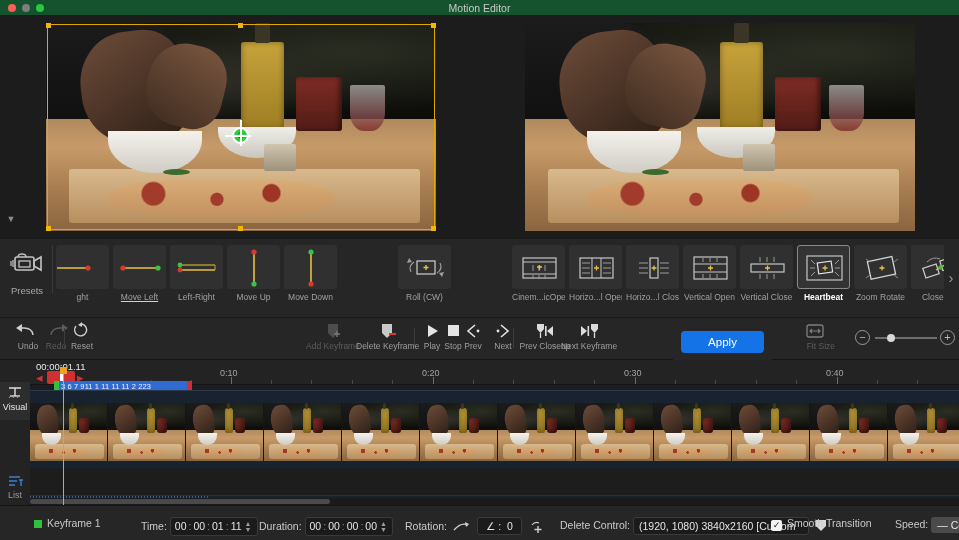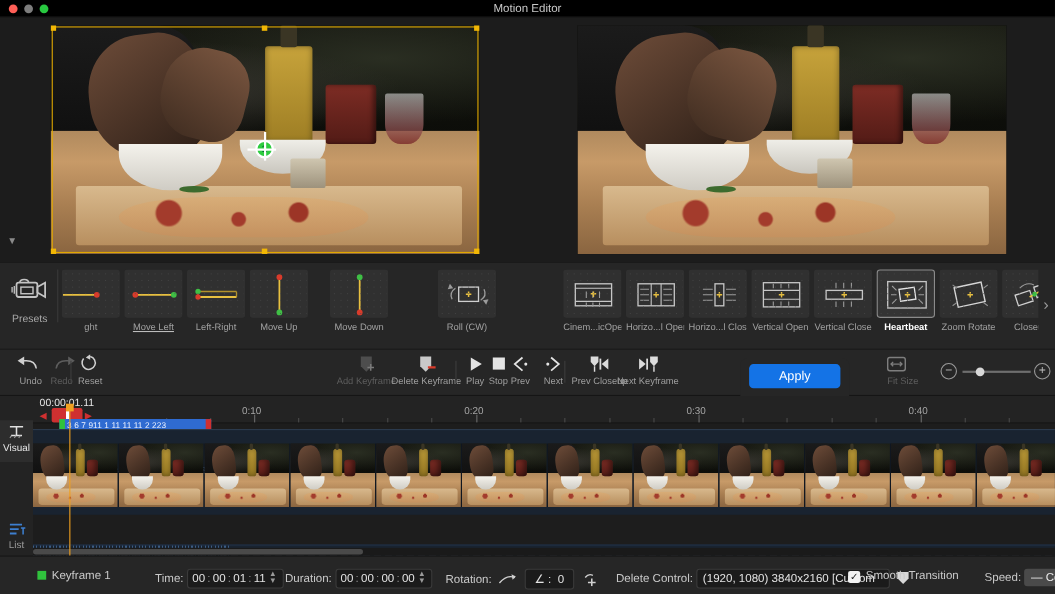--- a/index.html
+++ b/index.html
@@ -9,21 +9,21 @@
     font-family:"Liberation Sans", sans-serif;
     color:#cfcfcf;
     font-size:11px;
     -webkit-font-smoothing:antialiased;
   }
   .app { position:relative; width:959px; height:540px; background:#232323; }
 
   
   .titlebar {
     position:absolute; top:0; left:0; width:959px; height:16px;
-    background:#000000; border-bottom:1px solid #1b1b1b;
+    background:#14532d; border-bottom:1px solid #1b1b1b;
   }
   .traffic { position:absolute; top:4px; left:8px; display:flex; gap:6px; }
   .dot { width:8px; height:8px; border-radius:50%; }
   .dot.r { background:#ff5f57; }
   .dot.y { background:#7d7d7d; }
   .dot.g { background:#28c840; }
   .title-text {
     position:absolute; left:0; right:0; top:2px; text-align:center;
     font-size:10.5px; color:#c8c8c8;
   }
@@ -426,21 +426,21 @@
             <div class="dots"></div>
           <svg class="ico" width="53" height="44" viewBox="0 0 53 44">
             <line x1="26" y1="6" x2="26" y2="38" stroke="#e8c040" stroke-width="1.6"></line>
             <circle cx="26" cy="6" r="2.6" fill="#d83b2b"></circle>
             <circle cx="26" cy="38" r="2.6" fill="#3fbf45"></circle>
           </svg>
         </div>
         <div class="plabel">Move Up</div>
       </div>
 
-      <div class="preset" style="left:228px;margin-left:16px;">
+      <div class="preset" style="left:228px;">
         <div class="thumb">
             <div class="dots"></div>
           <svg class="ico" width="53" height="44" viewBox="0 0 53 44">
             <line x1="26" y1="6" x2="26" y2="38" stroke="#e8c040" stroke-width="1.6"></line>
             <circle cx="26" cy="6" r="2.6" fill="#3fbf45"></circle>
             <circle cx="26" cy="38" r="2.6" fill="#d83b2b"></circle>
           </svg>
         </div>
         <div class="plabel">Move Down</div>
       </div>

